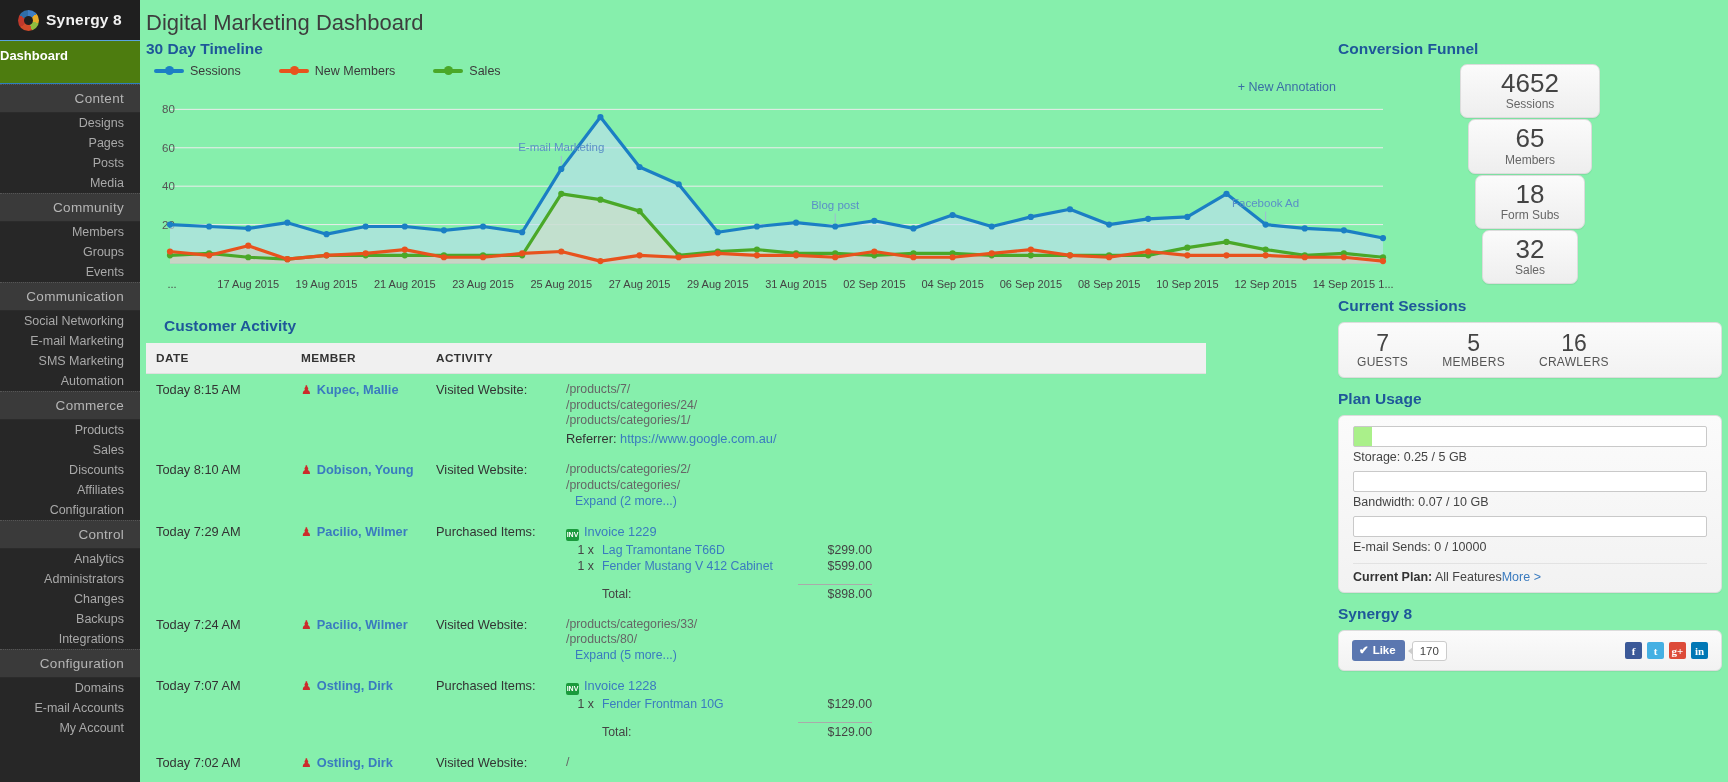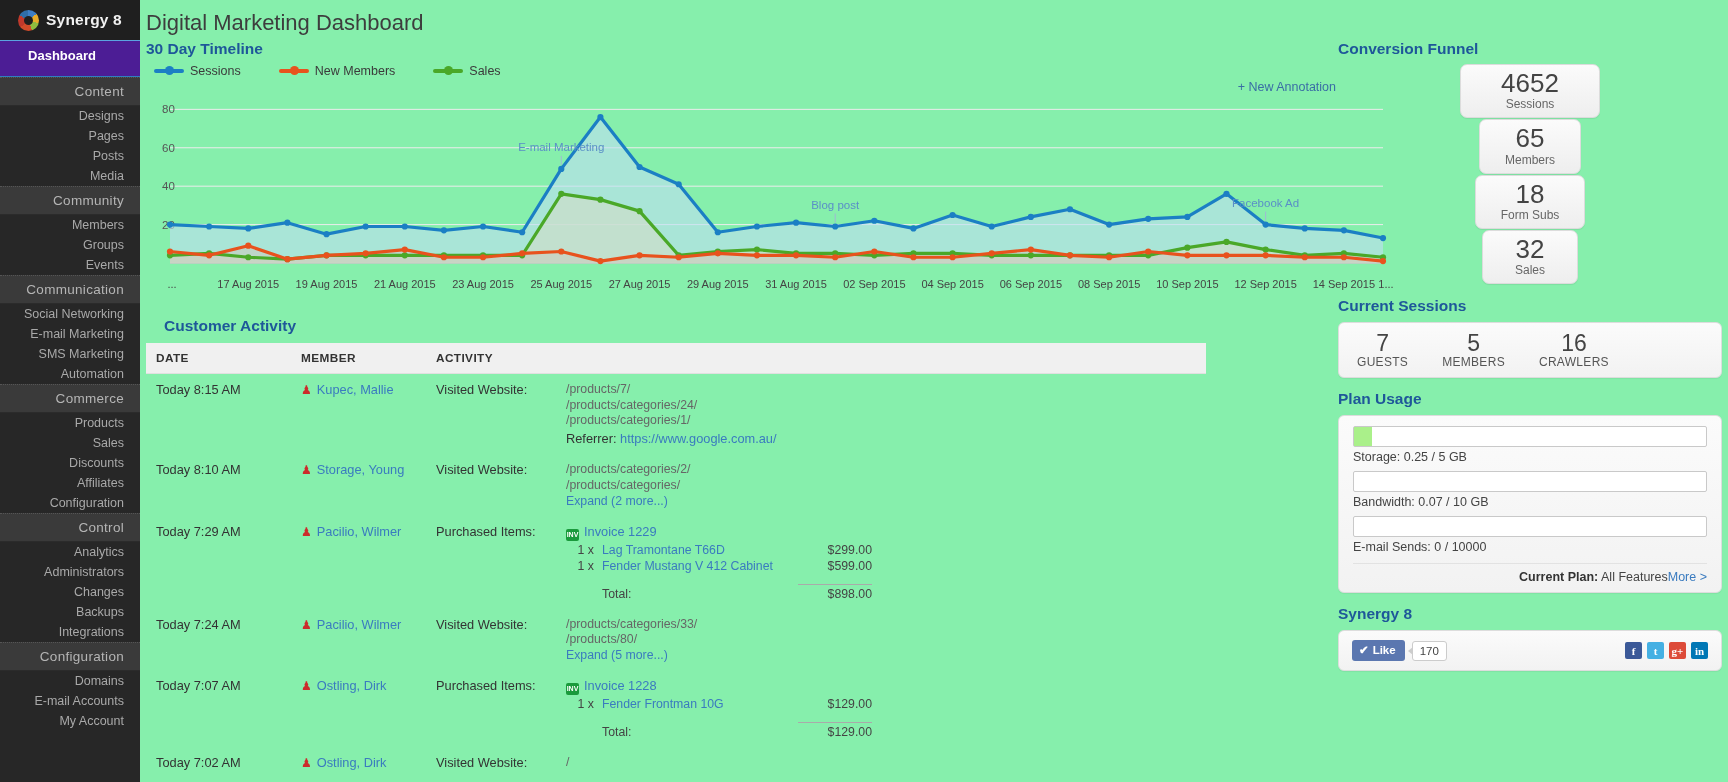--- a/index.html
+++ b/index.html
@@ -13,22 +13,22 @@
 
   
   .sidebar { width: 140px; min-width: 140px; background: #272727; height: 782px; position: relative; }
   .brand { height: 40px; background: #1f1f1f; display: flex; align-items: center; justify-content: center; gap: 7px; }
   .brand-logo { width: 21px; height: 21px; border-radius: 50%; position: relative;
     background: conic-gradient(#3d7ec4 0deg 50deg, #e8ac2a 50deg 105deg, #8fbb3f 105deg 160deg, #d14b2a 160deg 230deg, #c0392b 230deg 300deg, #2f6ea8 300deg 360deg);
   }
   .brand-logo::after { content:""; position:absolute; left:6px; top:6px; width:9px; height:9px; border-radius:50%; background:#1f1f1f; }
   .brand-name { color: #f2f2f2; font-size: 15.5px; font-weight: bold; letter-spacing: .2px; }
 
-  .nav-active { background: #4c1d95; color: #ffffff; font-size: 13px; font-weight: bold;
-    text-align: center; padding: 7px 16px 13px 0; border-top:1px solid #5aa3e0; border-bottom:1px solid #2f7ec0; }
+  .nav-active { background: #4d7c0f; color: #ffffff; font-size: 13px; font-weight: bold;
+    text-align: left; padding: 7px 16px 20px 0; border-top:1px solid #5aa3e0; border-bottom:1px solid #2f7ec0; }
   .nav-group { background: #3a3a3a; color: #b5b5b5; font-size: 13.5px; text-align: right;
     padding: 6px 16px 6px 0; border-top: 1px dotted #555; border-bottom: 1px solid #2b2b2b; letter-spacing:.3px;}
   .nav-item { color: #a9a9a9; font-size: 12.5px; text-align: right; padding: 3px 16px 3px 0; cursor: pointer; }
 
   
   .main { flex: 1; height: 782px; position: relative; background: #86efac; padding-left: 6px; overflow: hidden; }
   .page-title { font-size: 22px; color: #3d3d3d; font-weight: normal; padding: 10px 0 4px 0; }
 
   .section-head { color: #1e5799; font-weight: bold; font-size: 15.5px; }
 
@@ -59,48 +59,48 @@
 
   
   .act-title { padding: 12px 0 8px 2px; margin-left: 16px; }
   table.activity { width: 1060px; border-collapse: collapse; font-size: 12.8px; }
   table.activity thead th { background: #f0f0f0; color: #333; font-size: 11.8px; font-weight: bold;
      text-align: left; padding: 8px 6px 8px 10px; letter-spacing: .4px; border-bottom: 1px solid #e0e0e0;}
   table.activity td { vertical-align: top; padding: 8px 6px 8px 10px; color: #333; }
   .col-date { width: 145px; }
   .col-member { width: 135px; }
   .col-activity { width: 130px; }
-  .member-link { color: #3a7bbf; cursor: pointer; }
+  .member-link { color: #3a7bbf; cursor: pointer; font-weight: bold; }
   .usr-icon { color: #cc2b2b; margin-right: 5px; font-size: 12px; }
   .act-visited { color: #333; }
   .act-purchased { color: #3f8f3f; }
   .path { color: #666; font-size: 12.3px; line-height: 1.28; }
   .link { color: #3a7bbf; cursor: pointer; }
-  .expand { color: #3a7bbf; cursor: pointer; font-size: 12.3px; }
+  .expand { color: #3a7bbf; cursor: pointer; font-size: 12.3px; margin-left: 9px; }
   .inv-icon { display:inline-block; width:13px; height:12px; background:#1a9a3c; border-radius:2px; margin-right:5px;
       vertical-align:-1px; color:#fff; font-size:7px; text-align:center; line-height:12px; font-weight:bold;}
   .inv-line { display: flex; font-size: 12.3px; color: #444; padding-top: 2px; }
   .inv-qty { width: 36px; text-align: right; padding-right: 8px; color:#444;}
   .inv-name { width: 196px; color: #3a7bbf; }
   .inv-name.plain { color: #444; }
   .inv-price { width: 74px; text-align: right; color: #444; }
   .inv-price.ruled { border-bottom: 1px solid #aaa; padding-bottom:11px;}
 
   
   .panel { background: linear-gradient(#fbfbfb,#f2f2f2); border: 1px solid #dddddd; border-radius: 6px;
      box-shadow: 0 1px 1px rgba(0,0,0,.05); }
   .sessions-panel { display: flex; padding: 8px 0 8px 18px; gap: 34px; margin-top: 7px; }
   .sess-num { font-size: 23px; color: #444; text-align: center; line-height: 1.05;}
   .sess-lbl { font-size: 12px; color: #555; letter-spacing: .3px; }
 
   .plan-panel { padding: 10px 14px 8px 14px; margin-top: 7px; }
   .bar-outer { height: 21px; background: #fff; border: 1px solid #c9c9c9; border-radius: 2px; }
   .bar-inner { height: 100%; background: #aaf08a; }
   .bar-cap { font-size: 12.5px; color: #444; padding: 3px 0 7px 0; }
-  .plan-foot { display: flex; justify-content: flex-end; align-items: center;
+  .plan-foot { display: flex; justify-content: flex-start; align-items: center;
       border-top: 1px solid #e2e2e2; padding-top: 6px; margin-top: 2px; font-size: 12.5px; color: #444; }
   .plan-foot b { color: #333; }
   .more-link { color: #3a7bbf; cursor: pointer; }
 
   .social-panel { display: flex; justify-content: space-between; align-items: center; padding: 9px 13px; margin-top: 7px; }
   .like-btn { display: flex; align-items: center; }
   .like-box { background: #5b77b0; color: #fff; font-size: 11.5px; font-weight: bold; padding: 3px 9px 4px 7px;
       border-radius: 3px; display: flex; align-items: center; gap: 4px; cursor: pointer;}
   .like-count { background: #fff; border: 1px solid #ccc; border-radius: 3px; font-size: 11.5px;
       color: #444; padding: 3px 7px; margin-left: 7px; position: relative; }
@@ -340,21 +340,21 @@
                 <td class="act-visited">Visited Website:</td>
                 <td>
                   <div class="path">/products/7/</div>
                   <div class="path">/products/categories/24/</div>
                   <div class="path">/products/categories/1/</div>
                   <div style="padding-top: 2px;"><span>Referrer: </span> <span class="link">https://www.google.com.au/</span></div>
                 </td>
               </tr>
               <tr>
                 <td>Today 8:10 AM</td>
-                <td><span class="usr-icon">♟</span><span class="member-link">Storage, Young</span></td>
+                <td><span class="usr-icon">♟</span><span class="member-link">Dobison, Young</span></td>
                 <td class="act-visited">Visited Website:</td>
                 <td>
                   <div class="path">/products/categories/2/</div>
                   <div class="path">/products/categories/</div>
                   <div class="expand">Expand (2 more...)</div>
                 </td>
               </tr>
               <tr>
                 <td>Today 7:29 AM</td>
                 <td><span class="usr-icon">♟</span><span class="member-link">Pacilio, Wilmer</span></td>
@@ -418,21 +418,21 @@
         </table>
       </div>
 
       <div class="right-col">
         <div class="section-head">Conversion Funnel</div>
         <div class="funnel" id="funnel">
             <div class="funnel-step" style="width: 140px;">
               <div class="funnel-num">4652</div>
               <div class="funnel-lbl">Sessions</div>
             </div>
-            <div class="funnel-step" style="width: 102px;">
+            <div class="funnel-step" style="width: 124px;">
               <div class="funnel-num">65</div>
               <div class="funnel-lbl">Members</div>
             </div>
             <div class="funnel-step" style="width: 110px;">
               <div class="funnel-num">18</div>
               <div class="funnel-lbl">Form Subs</div>
             </div>
             <div class="funnel-step" style="width: 96px;">
               <div class="funnel-num">32</div>
               <div class="funnel-lbl">Sales</div>

